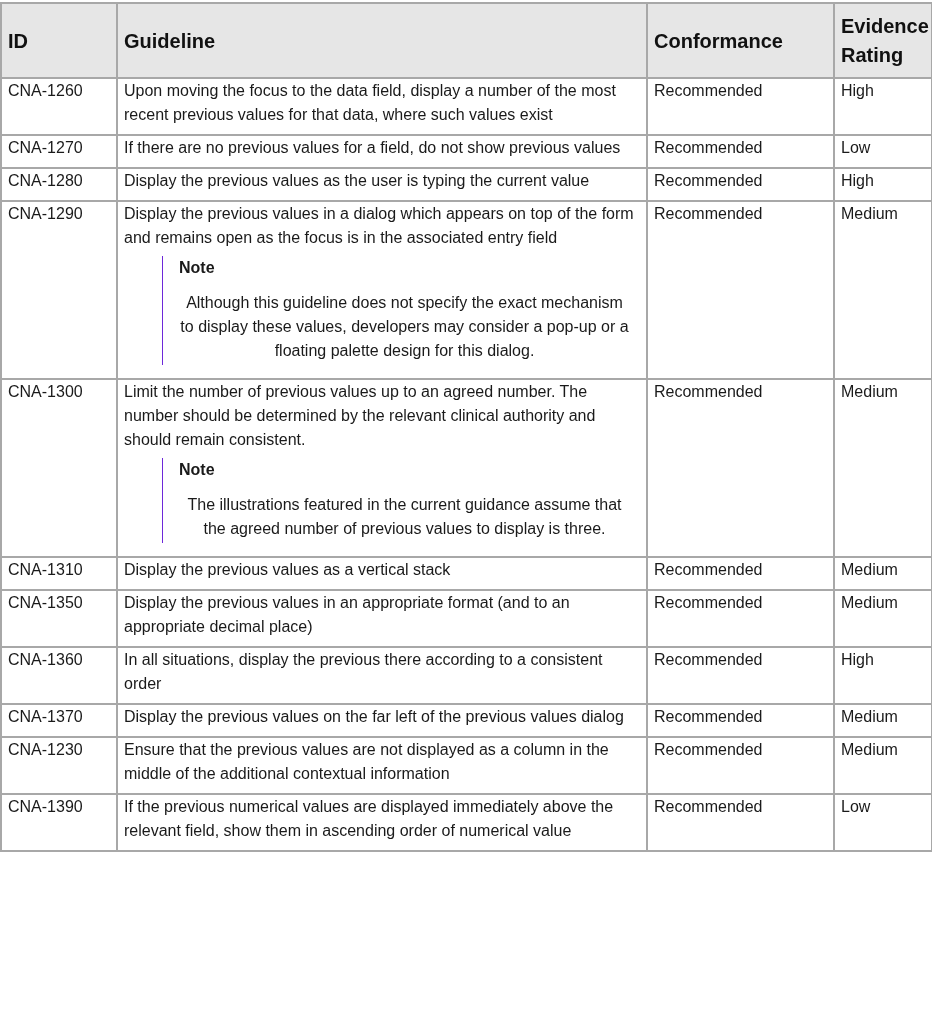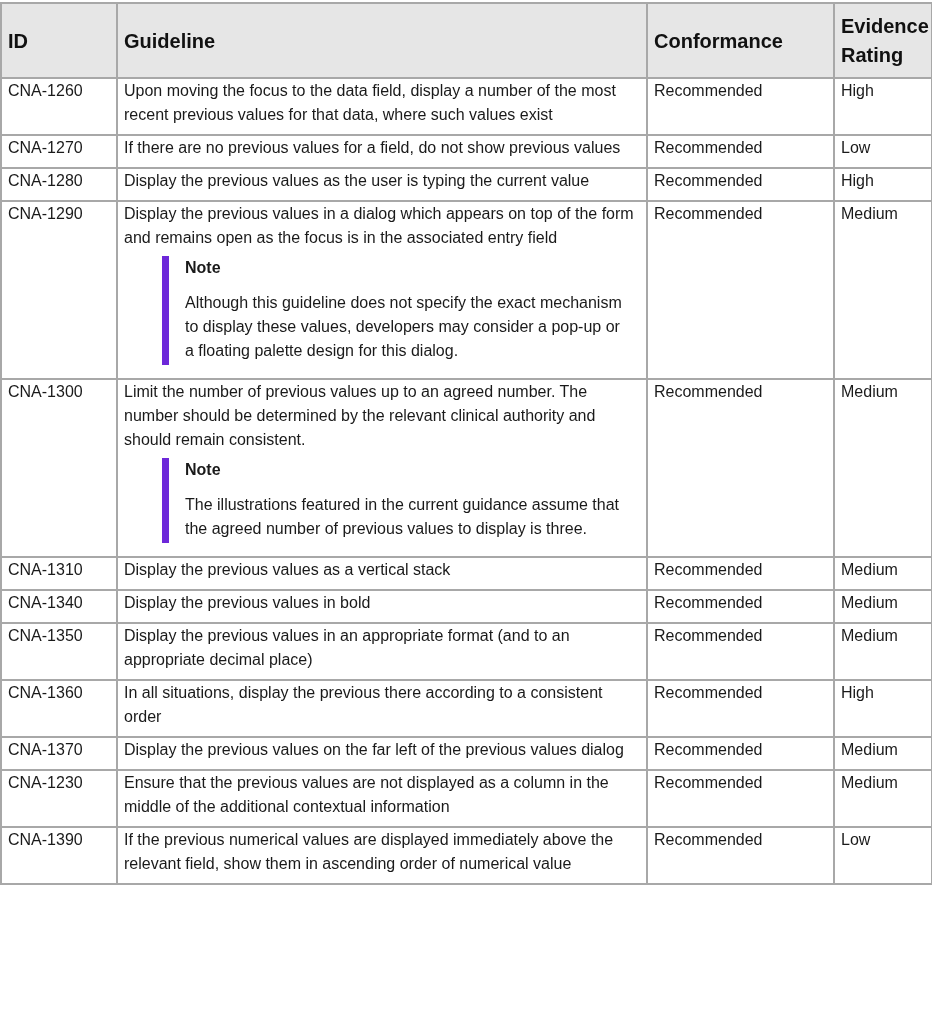--- a/index.html
+++ b/index.html
@@ -34,25 +34,25 @@
     color: #1a1a1a;
     margin-left: 48px;
   }
   col.c-id { width: 116px; }
   col.c-guide { width: 530px; }
   col.c-conf { width: 187px; }
   col.c-ev { width: 98px; }
   td.guide-cell { padding-right: 8px; }
   .note {
     margin: 6px 0 6px 38px;
-    border-left: 7px solid #6d28d9;
+    border-left: 1px solid #6d28d9;
     padding: 0 10px 2px 16px;
   }
   .note-title { font-weight: bold; font-size: 16px; line-height: 24px; margin: 0 0 11px 0; }
-  .note-body { font-size: 16px; line-height: 24px; margin: 0 0 0 0; }
+  .note-body { font-size: 16px; line-height: 24px; margin: 0 0 0 0; text-align: center; }
 </style>
 </head>
 <body>
 
 <table class="guidelines">
   <colgroup>
     <col class="c-id">
       <col class="c-guide">
       <col class="c-conf">
       <col class="c-ev">
@@ -108,26 +108,20 @@
       <td>Recommended</td>
       <td>Medium</td>
     </tr>
     <tr>
       <td>CNA-1310</td>
       <td class="guide-cell">Display the previous values as a vertical stack</td>
       <td>Recommended</td>
       <td>Medium</td>
     </tr>
     <tr>
-      <td>CNA-1340</td>
-      <td class="guide-cell">Display the previous values in bold</td>
-      <td>Recommended</td>
-      <td>Medium</td>
-    </tr>
-    <tr>
       <td>CNA-1350</td>
       <td class="guide-cell">Display the previous values in an appropriate format (and to an appropriate decimal place)</td>
       <td>Recommended</td>
       <td>Medium</td>
     </tr>
     <tr>
       <td>CNA-1360</td>
       <td class="guide-cell">In all situations, display the previous there according to a consistent order</td>
       <td>Recommended</td>
       <td>High</td>

